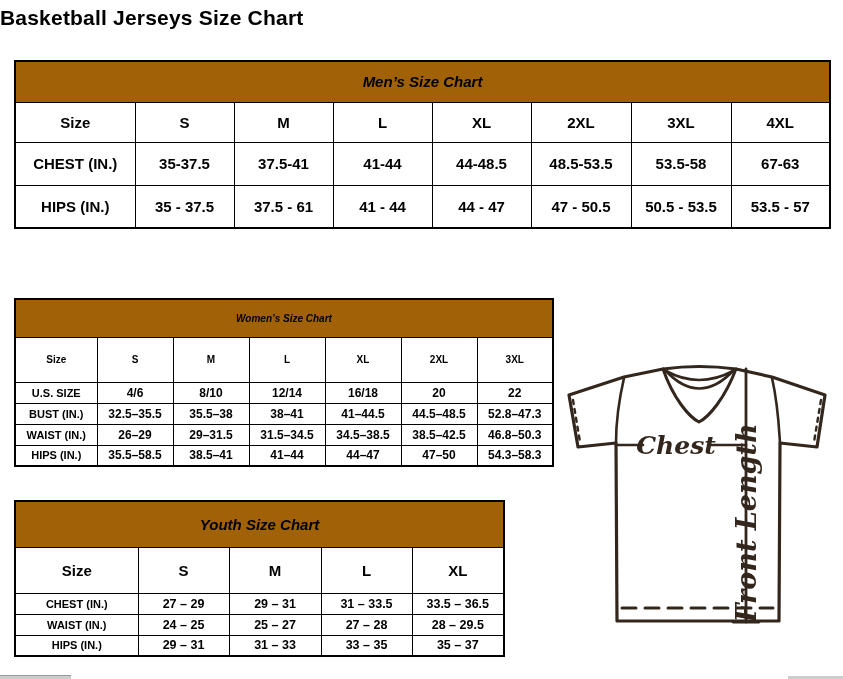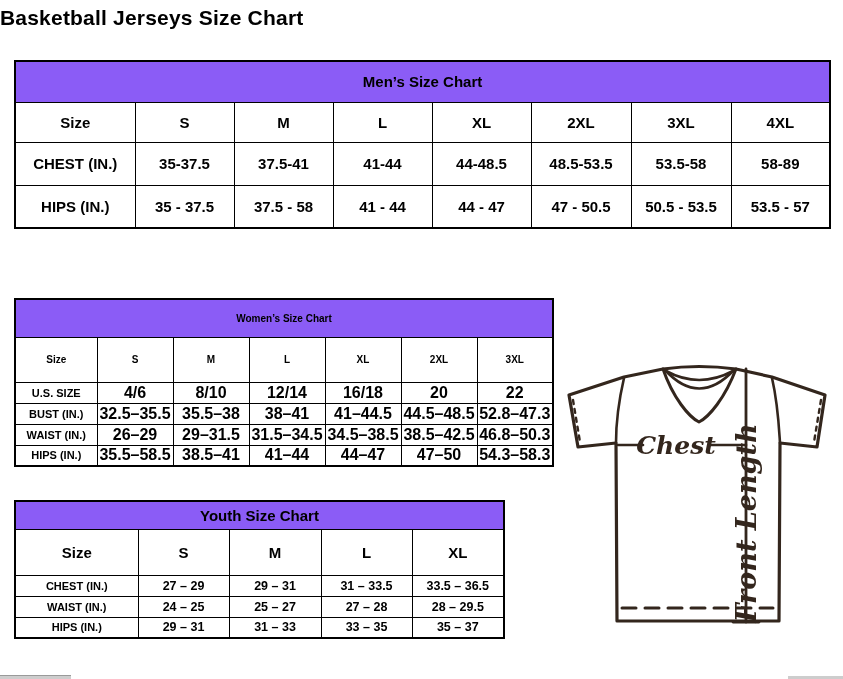--- a/index.html
+++ b/index.html
@@ -12,38 +12,38 @@
     font-size:21px;font-weight:bold;letter-spacing:0.2px;
   }
   table.size-table{
     position:absolute;border-collapse:collapse;table-layout:fixed;
     border:2px solid #000;background:#fff;
   }
   table.size-table td{
     border:1px solid #000;text-align:center;vertical-align:middle;
     font-weight:bold;padding:0;overflow:hidden;white-space:nowrap;
   }
-  td.band{background:#8b5cf6;font-size:16.5px;}
+  td.band{background:#a16207;font-size:16.5px;font-style:italic;}
   
   #mens{left:14px;top:60px;width:815px;}
   #mens .r-band{height:41px;}
   #mens .r-size{height:40px;}
   #mens .r-data{height:43px;}
   #mens td{font-size:15px;}
   
   #womens{left:14px;top:298px;width:538px;}
   #womens .r-band{height:38px;}
   #womens .r-size{height:45px;}
   #womens .r-data{height:21px;}
   #womens td{font-size:10px;}
-  #womens .r-data td{font-size:16px;}
+  #womens .r-data td{font-size:12px;}
   #womens .r-data td.rowlabel{font-size:11px;}
   
   #youth{left:14px;top:500px;width:489px;}
-  #youth .r-band{height:28px;}
+  #youth .r-band{height:46px;}
   #youth .r-size{height:46px;}
   #youth .r-data{height:21px;}
   #youth td{font-size:15px;}
   #youth .r-data td{font-size:12.5px;}
   #youth .r-data td.rowlabel{font-size:11px;}
   
   .diagram{position:absolute;left:556px;top:358px;width:284px;height:296px;}
   .diagram svg{display:block;}
   
   .scroll-frag-left{position:absolute;left:0;top:675px;width:71px;height:4px;background:#cdcdcd;border-top:1px solid #9a9a9a;}
@@ -82,26 +82,26 @@
       <td>4XL</td>
     </tr>
     <tr class="r-data">
       <td class="rowlabel">CHEST (IN.)</td>
       <td>35-37.5</td>
       <td>37.5-41</td>
       <td>41-44</td>
       <td>44-48.5</td>
       <td>48.5-53.5</td>
       <td>53.5-58</td>
-      <td>58-89</td>
+      <td>67-63</td>
     </tr>
     <tr class="r-data">
       <td class="rowlabel">HIPS (IN.)</td>
       <td>35 - 37.5</td>
-      <td>37.5 - 58</td>
+      <td>37.5 - 61</td>
       <td>41 - 44</td>
       <td>44 - 47</td>
       <td>47 - 50.5</td>
       <td>50.5 - 53.5</td>
       <td>53.5 - 57</td>
     </tr>
   </tbody>
     </table>
 
   <table class="size-table" id="womens">

